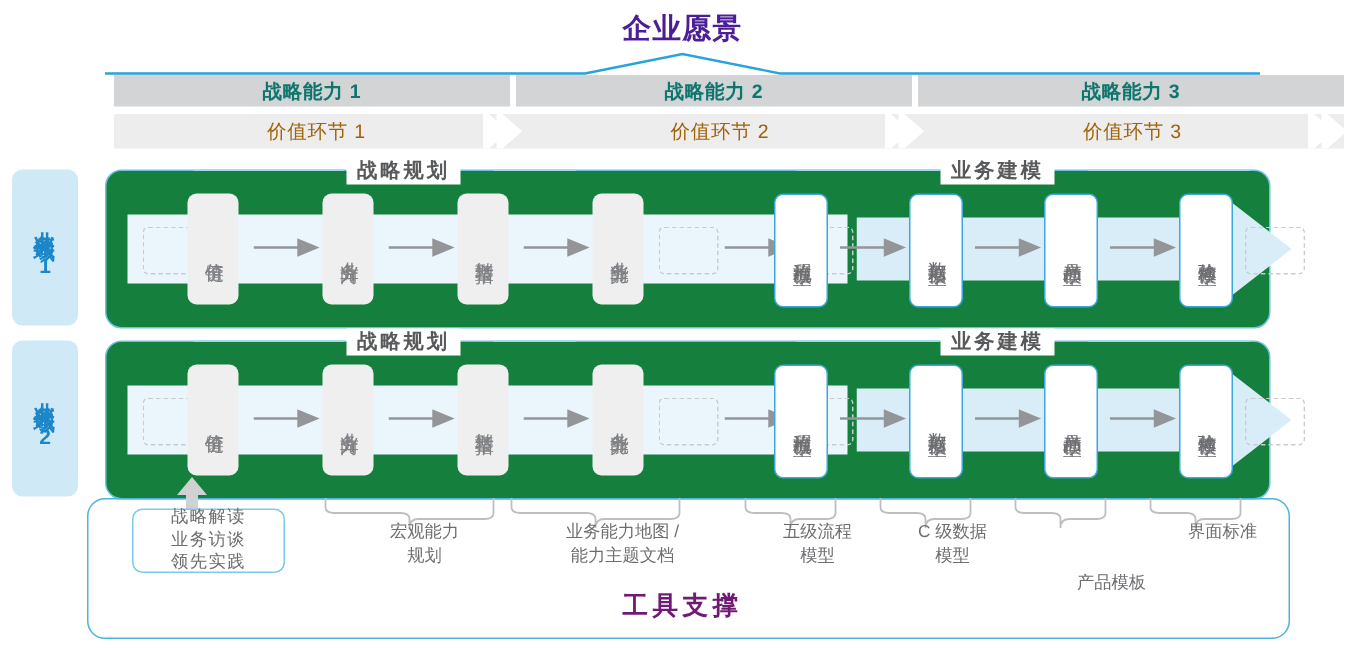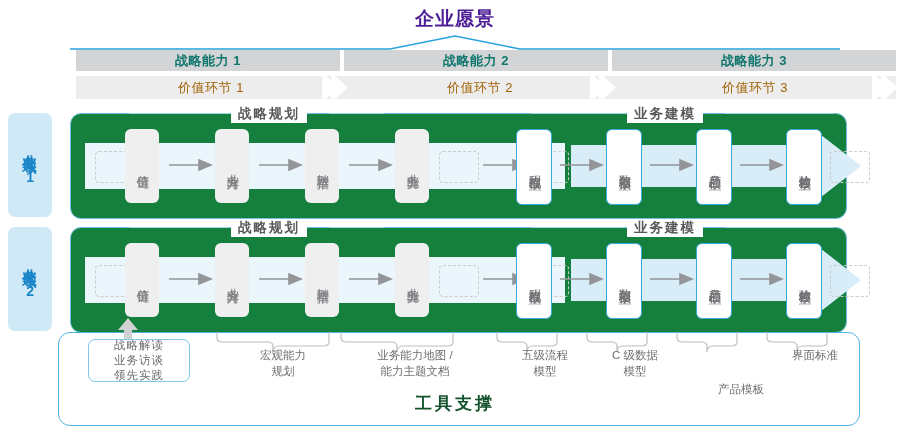--- a/index.html
+++ b/index.html
@@ -49,21 +49,21 @@
   .node.gray{background:#efefef;color:#808285;width:34px;height:74px;}
   .node.blue{background:#ffffff;border:1.5px solid #3aa7dd;color:#808285;
      width:34px;height:74px;}
   .node.blue .vt{color:#6d6e71;}
 
   .ar{position:absolute;z-index:3;}
 
   
   #tool-box{left:58px;top:332px;width:800px;height:92px;border:1.5px solid #4fb3de;
      border-radius:12px;}
-  #tool-title{left:0;top:392px;width:910px;text-align:center;color:#14532d;
+  #tool-title{left:0;top:392px;width:910px;text-align:center;color:#701a75;
      font-size:17px;font-weight:bold;letter-spacing:3px;}
   .tool-label{position:absolute;text-align:center;color:#6d6e71;font-size:11.5px;
      line-height:1.35;}
   #tool-hero{position:absolute;left:88px;top:339px;width:100px;height:41px;
      border:1.2px solid #7fc8e8;border-radius:7px;background:#ffffff;
      display:flex;align-items:center;justify-content:center;text-align:center;
      color:#6d6e71;font-size:11.5px;line-height:1.3;letter-spacing:1px;z-index:3;}
   .bracket{position:absolute;}
   .upstem{position:absolute;}
 </style>

